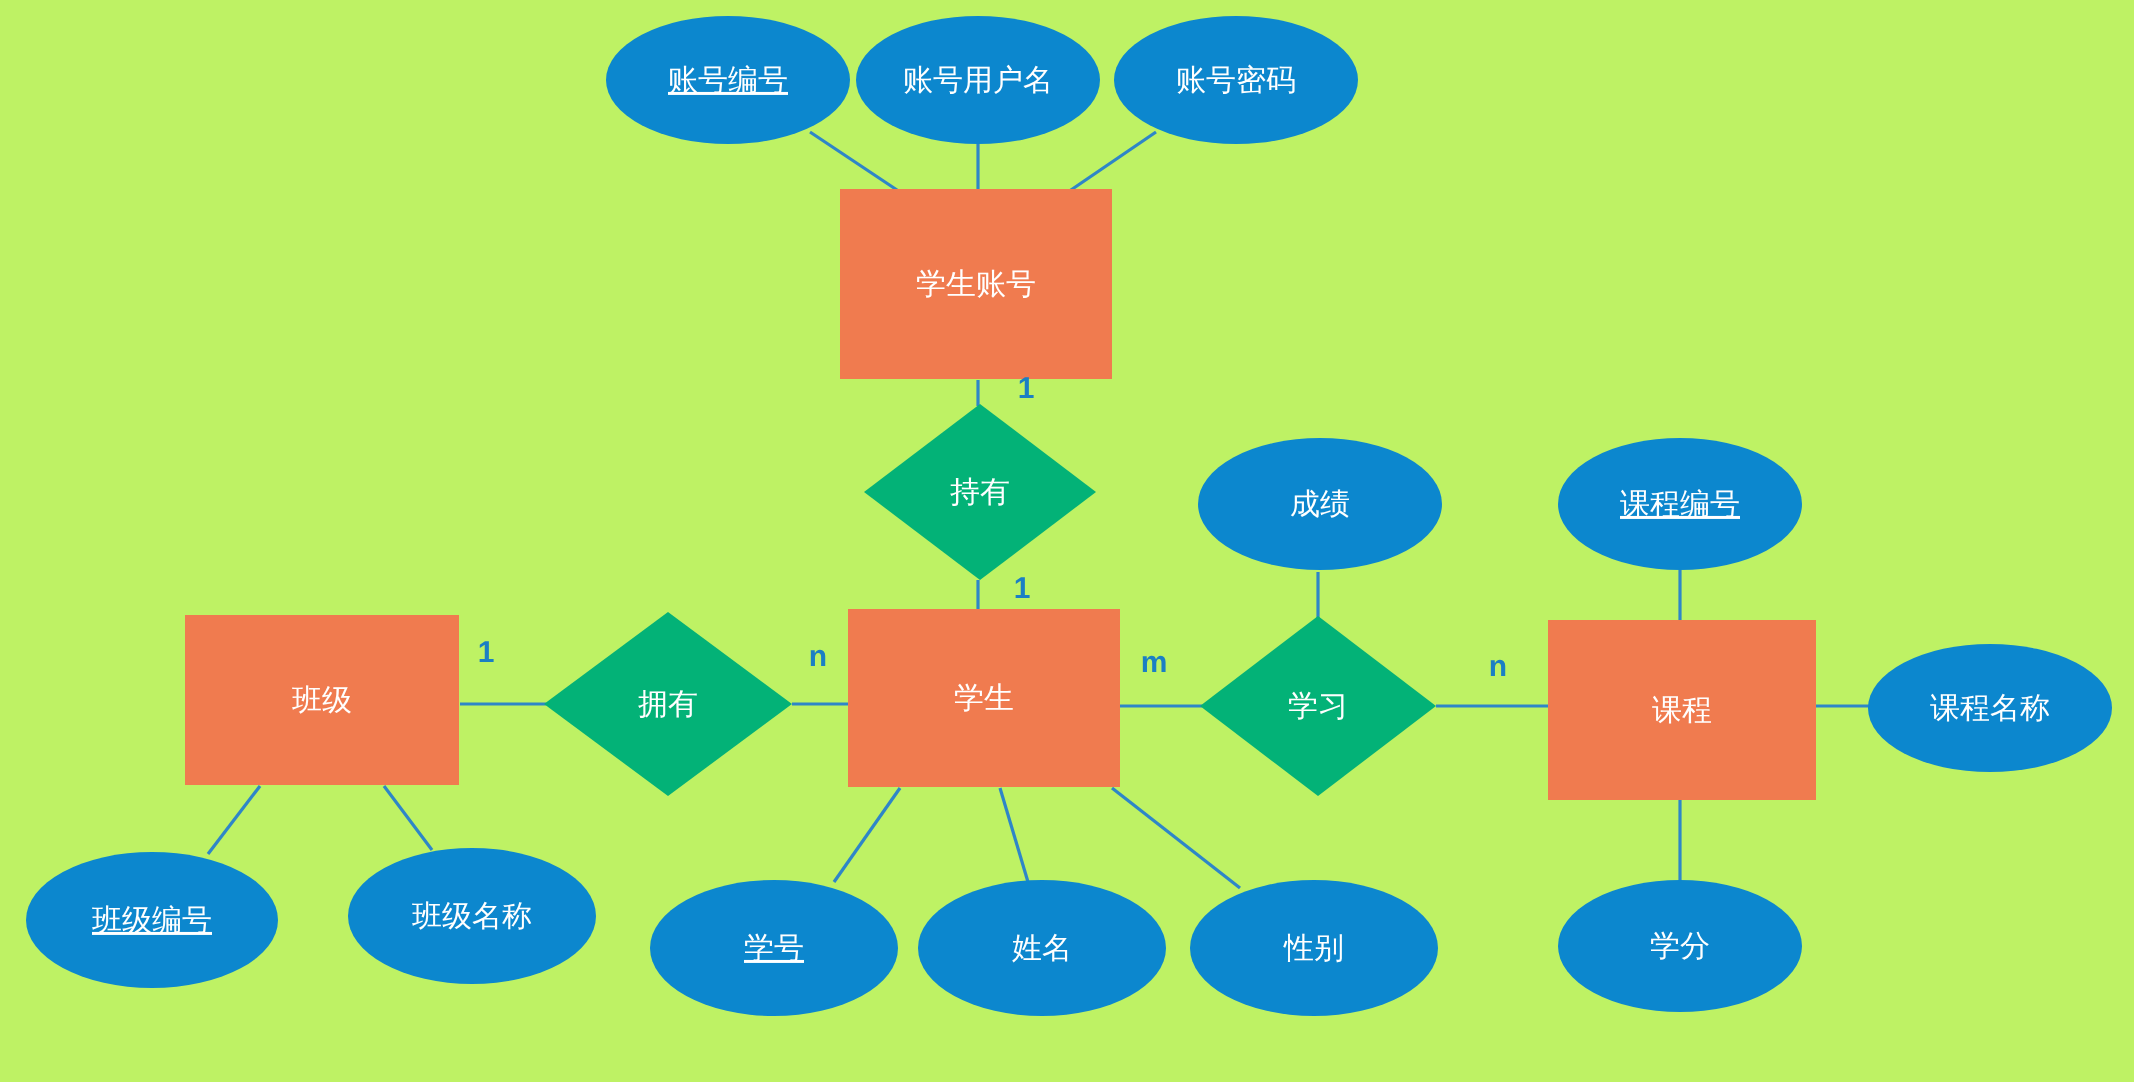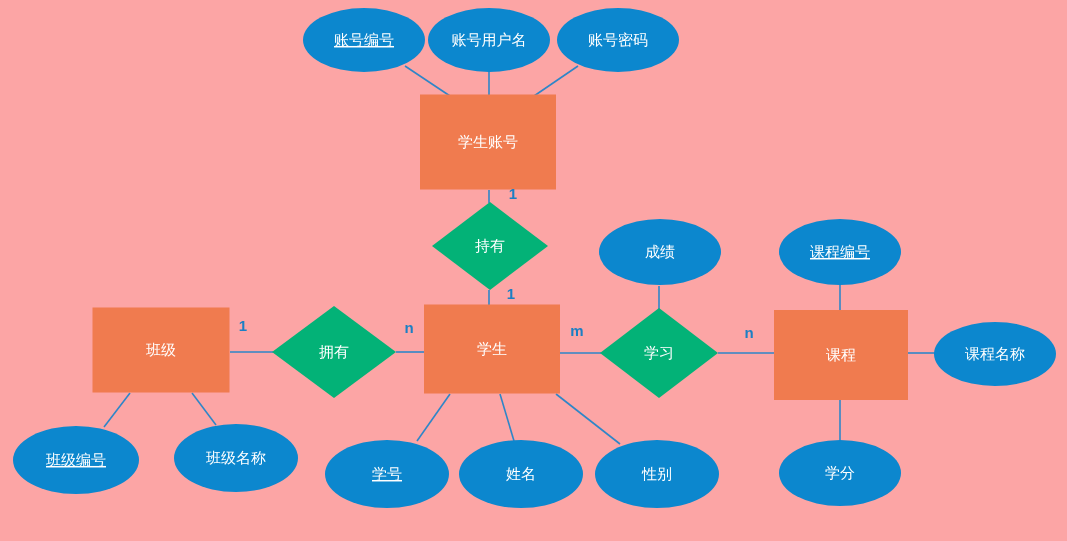--- a/index.html
+++ b/index.html
@@ -4,21 +4,21 @@
 <style>
   html, body {
     margin: 0;
     padding: 0;
     background: #ffffff;
   }
   #canvas-wrap {
     position: relative;
     width: 1067px;
     height: 541px;
-    background: #fca5a5;
+    background: #bef264;
     overflow: hidden;
     font-family: "Liberation Sans", "DejaVu Sans", sans-serif;
   }
   svg#er-svg {
     display: block;
     width: 1067px;
     height: 541px;
   }
   .er-line {
     stroke: #2E86C8;

